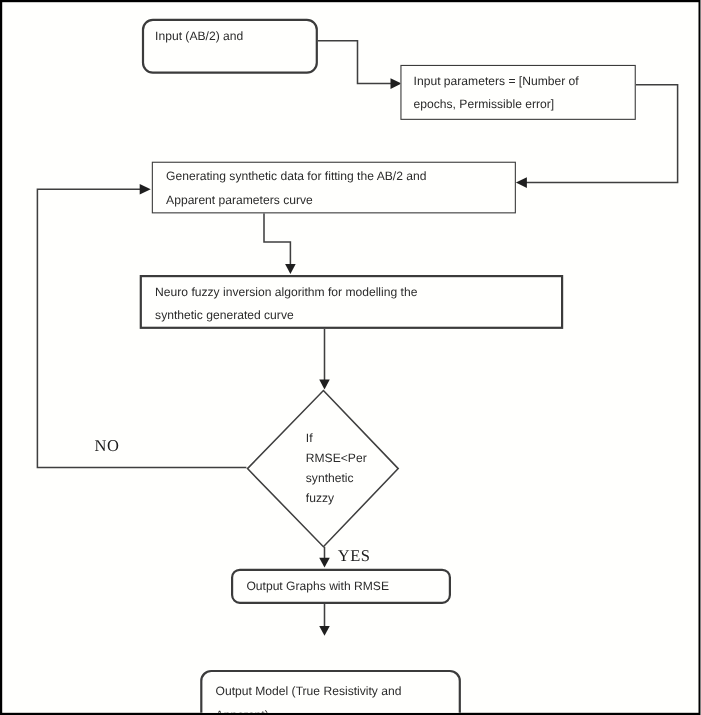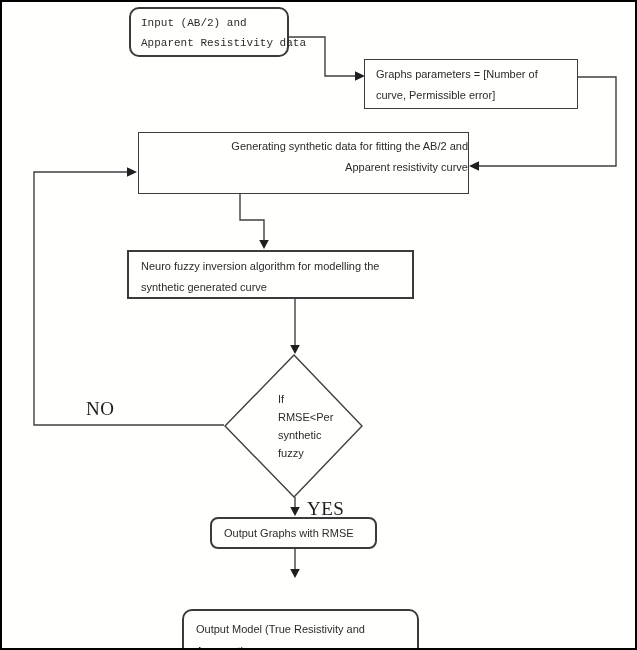--- a/index.html
+++ b/index.html
@@ -26,42 +26,42 @@
     position: absolute;
     background: #fffffd;
     font-size: 11px;
     line-height: 21px;
   }
   .node .tline { white-space: nowrap; }
 
   .rect   { border: 1.6px solid #3b3b3b; }
   .round  { border: 2px solid #3b3b3b; border-radius: 10px; }
 
-  .node-input-data        { left: 127px; top: 5px;  width: 160px; height: 50px; padding: 4px 0 0 10px; line-height: 20px; font-family: Liberation Mono, monospace; }
+  .node-input-data        { left: 127px; top: 15px;  width: 160px; height: 50px; padding: 4px 0 0 10px; line-height: 20px; }
   .node-input-params      { left: 362px; top: 57px;  width: 214px; height: 50px; padding: 4px 0 0 11px; }
-  .node-generate-synth    { left: 136px; top: 130px; width: 331px; height: 62px; padding: 3px 0 0 12px; text-align: right; }
-  .node-neuro-fuzzy       { left: 125px; top: 248px; width: 287px; height: 49px; padding: 4px 0 0 12px; border-width: 2px; }
-  .node-output-graphs     { left: 208px; top: 515px; width: 167px; height: 32px; padding: 0 0 0 12px; border-radius: 8px;
+  .node-generate-synth    { left: 136px; top: 145px; width: 331px; height: 47px; padding: 3px 0 0 12px; }
+  .node-neuro-fuzzy       { left: 125px; top: 248px; width: 385px; height: 49px; padding: 4px 0 0 12px; border-width: 2px; }
+  .node-output-graphs     { left: 208px; top: 515px; width: 200px; height: 32px; padding: 0 0 0 12px; border-radius: 8px;
                             display: flex; align-items: center; }
   .node-output-model      { left: 180px; top: 577px; width: 237px; height: 72px; padding: 7px 0 0 12px; line-height: 22px; margin-top: 30px; }
 
   .diamond-text {
     position: absolute;
     left: 276px; top: 388px;
     width: 70px; height: 70px;      
     overflow: hidden;
     font-size: 11px;
     line-height: 18px;
   }
   .diamond-text div { white-space: nowrap; }
 
   .edge-label {
     position: absolute;
     font-family: "Liberation Serif", serif;
-    font-size: 19px;
+    font-size: 15px;
     color: #1d1d1d;
     letter-spacing: 0.5px;
   }
   .label-no  { left: 84px;  top: 396px; }
   .label-yes { left: 305px; top: 496px; text-align: right; }
 </style>
 </head>
 <body>
 
 <div class="canvas">
@@ -83,31 +83,30 @@
       <polygon points="293,352 288.2,343 297.8,343"></polygon>
       <polygon points="135,170 125,165.2 125,174.8"></polygon>
       <polygon points="293,514 288.2,505 297.8,505"></polygon>
       <polygon points="293,576 288.2,567 297.8,567"></polygon>
     </g>
     <polygon points="292,353 360,424 292,495 223,424" fill="#fffffd" stroke="#3f3f3f" stroke-width="1.4"></polygon>
   </svg>
 
   <div class="node round node-input-data">
     <div class="tline">Input (AB/2) and</div>
-    <div class="tline">Apparent Resistivity data</div>
   </div>
 
   <div class="node rect node-input-params">
-    <div class="tline">Graphs parameters = [Number of</div>
-    <div class="tline">curve, Permissible error]</div>
+    <div class="tline">Input parameters = [Number of</div>
+    <div class="tline">epochs, Permissible error]</div>
   </div>
 
   <div class="node rect node-generate-synth">
     <div class="tline">Generating synthetic data for fitting the AB/2 and</div>
-    <div class="tline">Apparent resistivity curve</div>
+    <div class="tline">Apparent parameters curve</div>
   </div>
 
   <div class="node rect node-neuro-fuzzy">
     <div class="tline">Neuro fuzzy inversion algorithm for modelling the</div>
     <div class="tline">synthetic generated curve</div>
   </div>
 
   <div class="diamond-text">
     <div>If</div>
     <div>RMSE&lt;Per</div>

